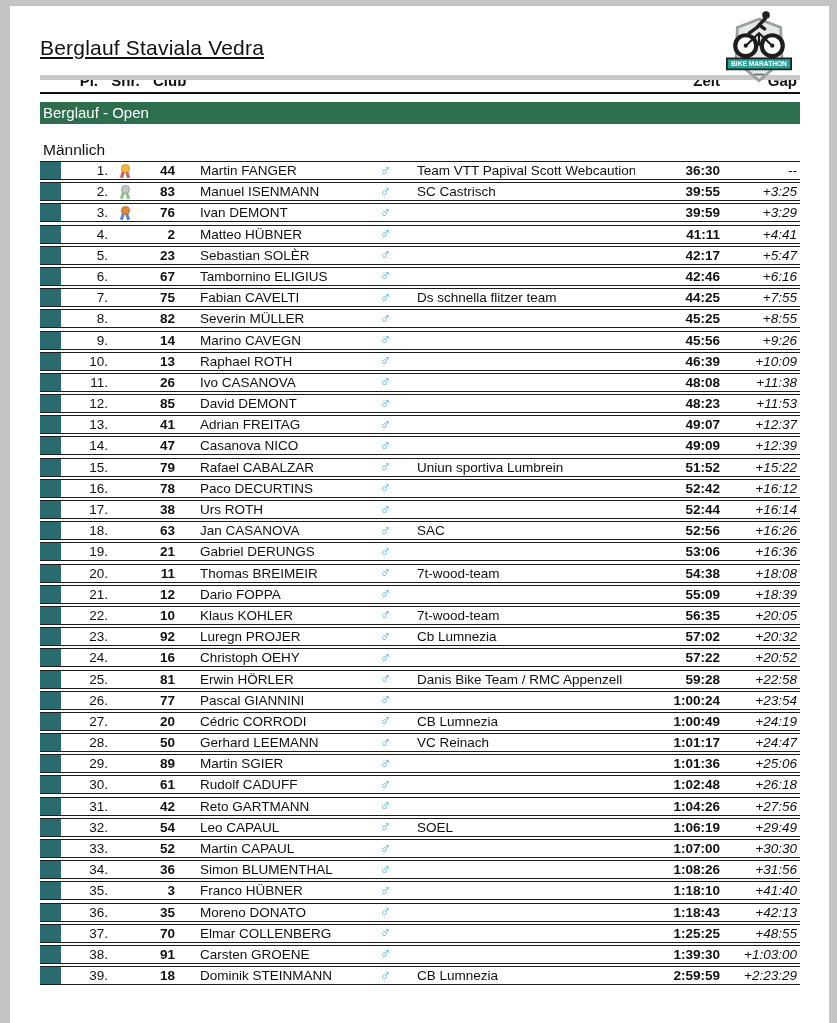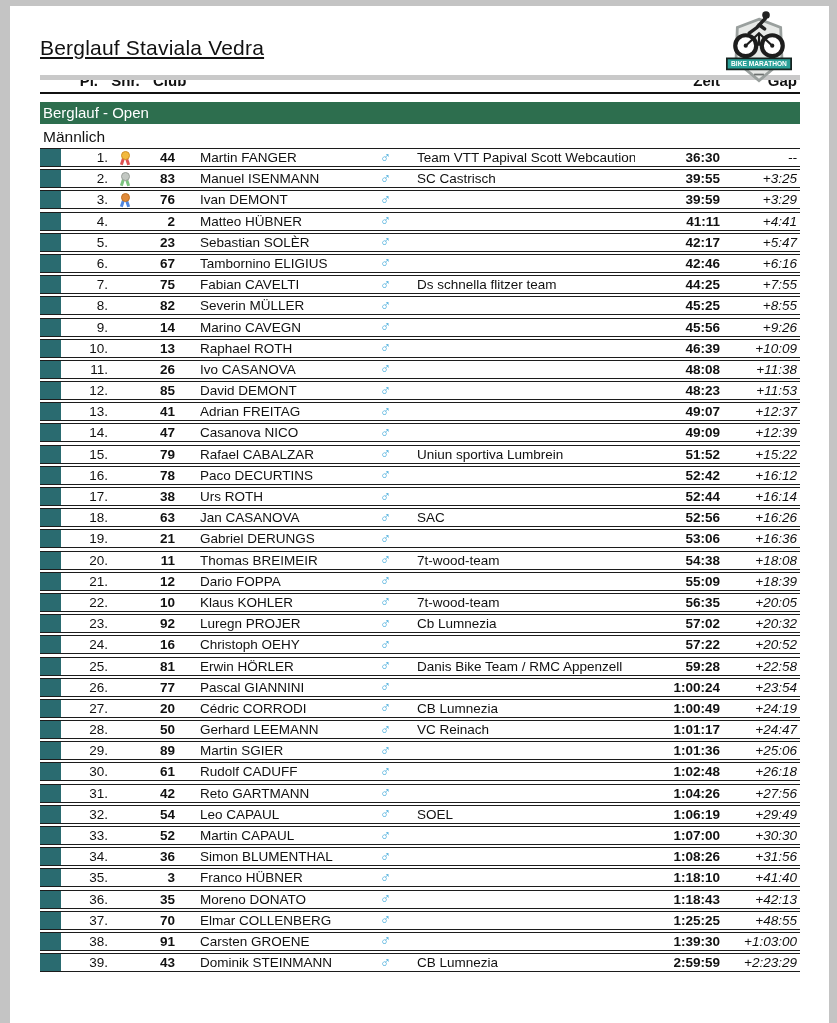--- a/index.html
+++ b/index.html
@@ -29,21 +29,21 @@
          font-weight:bold;font-size:15px;padding-bottom:3px}
   .h-pl{width:58px;text-align:right}
   .h-snr{width:55px;text-align:center}
   .h-name{margin-left:25px;width:217px}
   .h-club{flex:1}
   .h-zeit{width:85px;text-align:right}
   .h-gap{width:80px;text-align:right;padding-right:3px}
   
   .section-band{margin-top:8px;height:22px;background:var(--band-green);color:#fff;
                 font-size:15px;line-height:21px;padding-left:3px}
-  .subsection{font-size:15.5px;height:21px;line-height:22px;margin-top:2px;padding-left:3px}
+  .subsection{font-size:15.5px;height:21px;line-height:22px;margin-top:15px;padding-left:3px}
   
   .rows{margin-top:1px}
   .row{position:relative;display:flex;align-items:center;height:19px;
        border-top:1.5px solid var(--line-dark);border-bottom:1.5px solid var(--line-dark);
        margin-bottom:2.2px;padding-left:30px;font-size:13.5px}
   .rowblock{position:absolute;left:0;top:0;bottom:0;width:21px;background:var(--teal-block)}
   .c-pl{width:38px;text-align:right;flex:none}
   .c-medal{width:34px;flex:none;display:flex;justify-content:center;align-items:center}
   .c-snr{width:33px;text-align:right;font-weight:bold;flex:none}
   .c-name{margin-left:25px;width:180px;flex:none;white-space:nowrap;overflow:hidden}
@@ -722,21 +722,21 @@
   </div>
 
   <div class="row">
     <span class="rowblock"></span>
     <span class="c-pl">39.</span>
     <span class="c-medal">
       <span class="medal">
         
       </span>
     </span>
-    <span class="c-snr">43</span>
+    <span class="c-snr">18</span>
     <span class="c-name">Dominik STEINMANN</span>
     <span class="c-gender">♂</span>
     <span class="c-club">CB Lumnezia</span>
     <span class="c-zeit">2:59:59</span>
     <span class="c-gap">+2:23:29</span>
   </div>
 </div>
 </div>
 
 </body></html>

